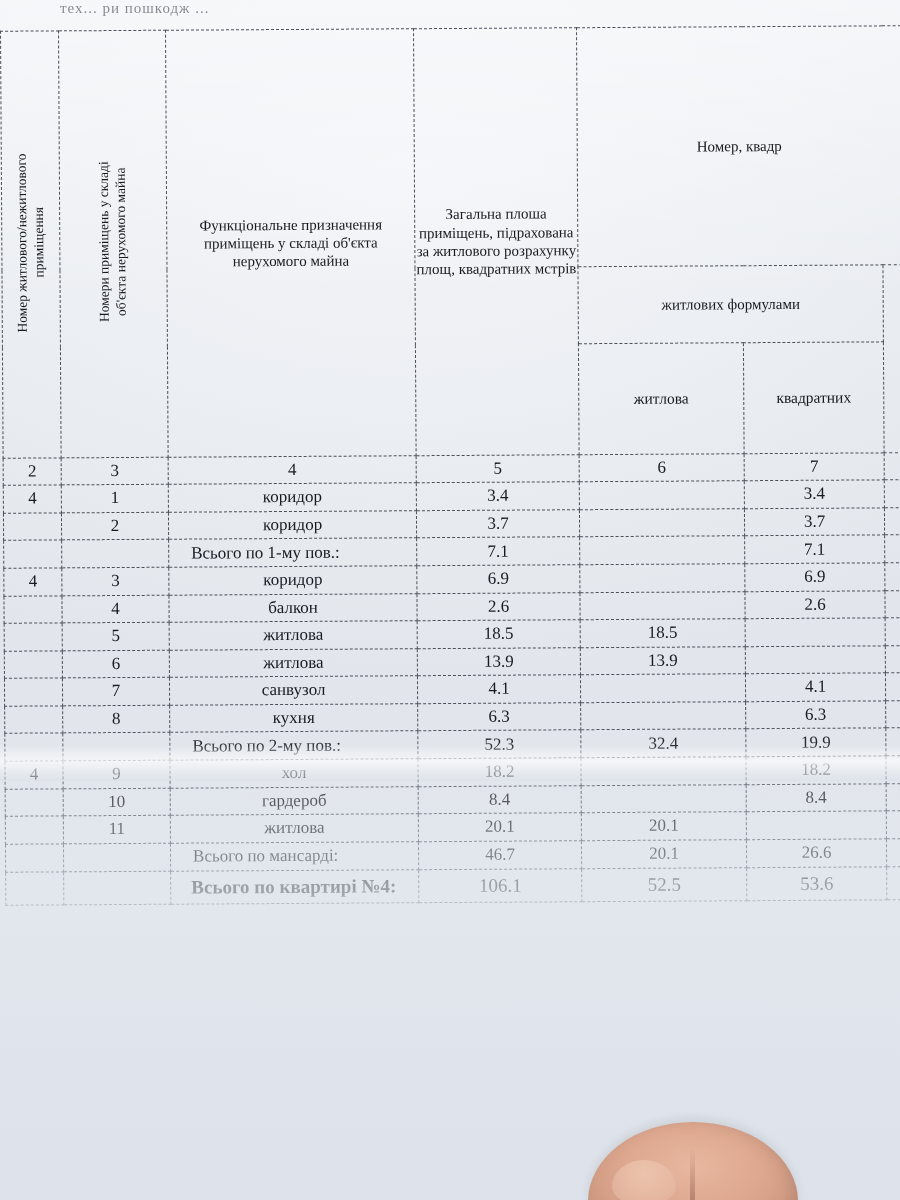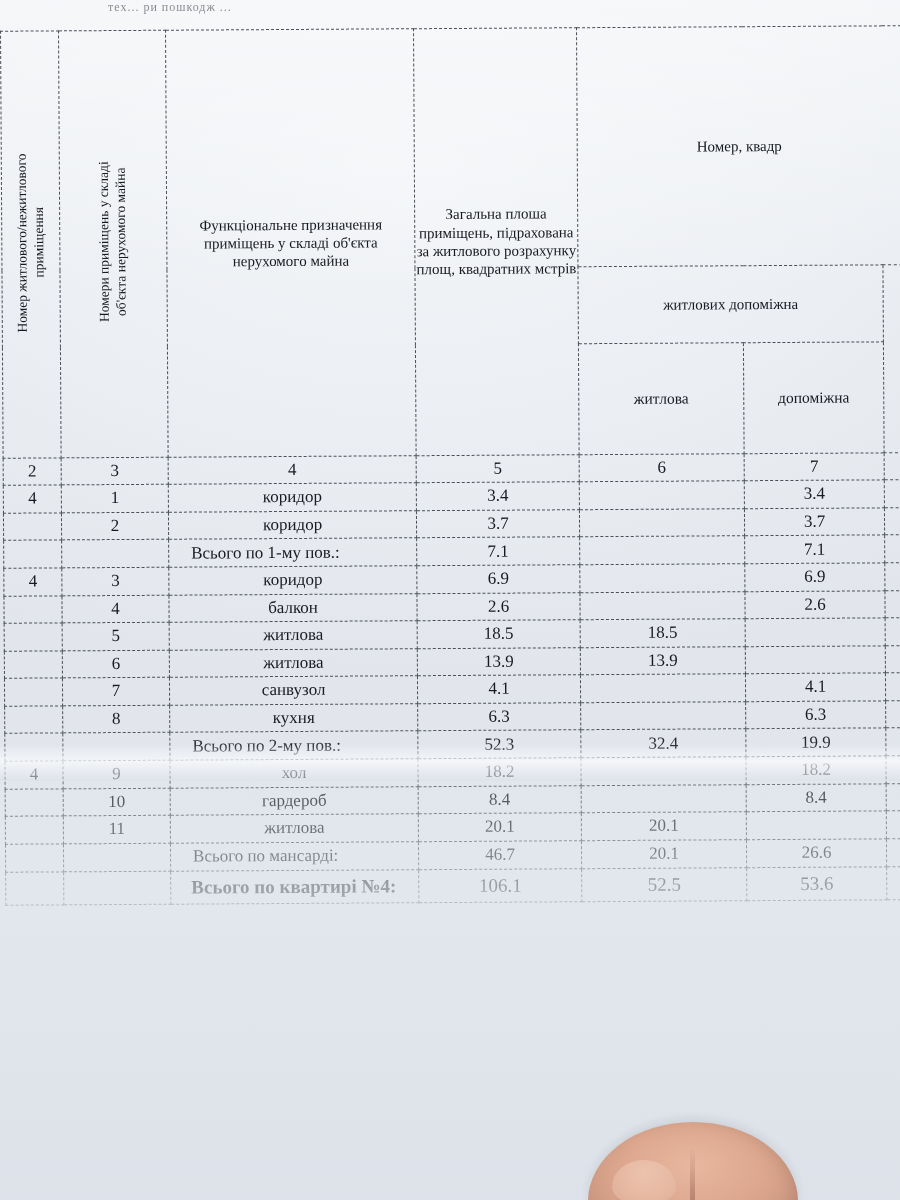--- a/index.html
+++ b/index.html
@@ -130,26 +130,25 @@
   .colE { width: 165px; }
   .colF { width: 140px; }
   .colG { width: 19px; }
 
   .top-strip {
     position: absolute;
     left: 60px;
     top: 0px;
     width: 400px;
     height: 16px;
-    font-size: 12px;
+    font-size: 15px;
     color: #2a2f38;
     opacity: 0.55;
     letter-spacing: 1px;
     overflow: hidden;
-    margin-left: 48px;
   }
 
   
   #thumb {
     position: absolute;
     left: 588px;
     top: 1122px;
     width: 210px;
     height: 110px;
     background: radial-gradient(ellipse at 50% 40%, #e8b79f 0%, #dda88f 45%, #cf9a82 80%, #c08f79 100%);
@@ -212,30 +211,30 @@
         </td>
         <td rowspan="3" class="cellpad">
           <span>Загальна плоша приміщень, підрахована за житлового розрахунку площ, квадратних мстрів</span>
         </td>
         <td colspan="3" class="area-head">
           <span>Номер, квадр</span>
         </td>
       </tr>
       <tr>
         <td colspan="2" class="area-sub">
-          <span>житлових допоміжна</span>
+          <span>житлових формулами</span>
         </td>
         <td rowspan="2"></td>
       </tr>
       <tr>
         <td class="area-sub2">
           <span>житлова</span>
         </td>
         <td class="area-sub2">
-          <span>допоміжна</span>
+          <span>квадратних</span>
         </td>
       </tr>
 
       <tr class="numrow">
         <td>2</td>
         <td>3</td>
         <td>4</td>
         <td>5</td>
         <td>6</td>
         <td>7</td>

